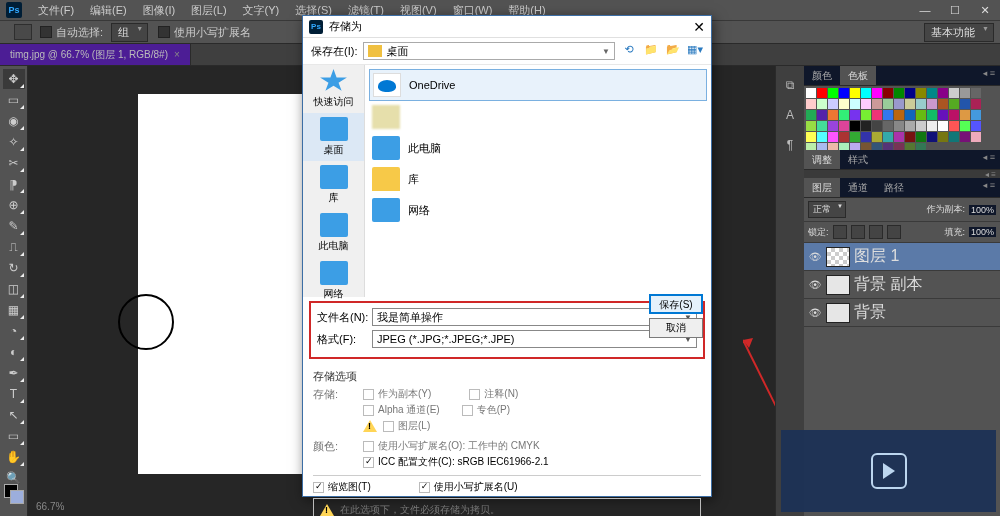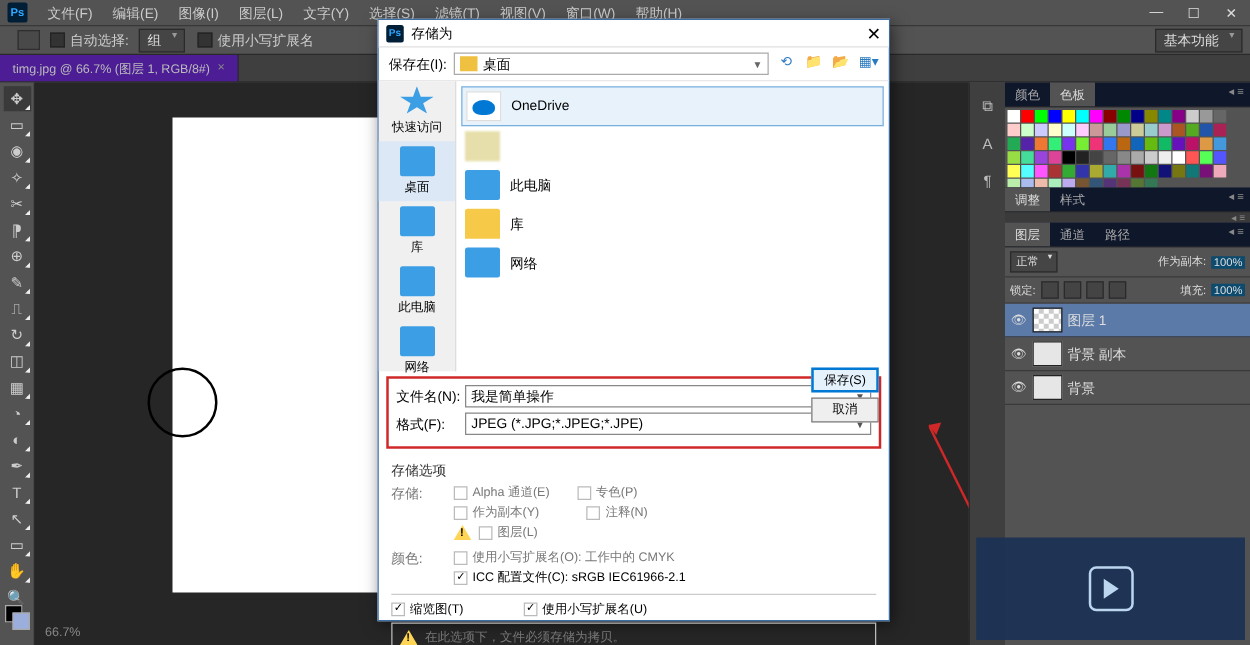--- a/index.html
+++ b/index.html
@@ -54,27 +54,27 @@
 .adjust-panel .add-label { margin-bottom: 6px; }
 .adjust-icons { display: flex; gap: 8px; justify-content: center; opacity: 0.6; flex-wrap: wrap; }
 .adjust-icons .ai { width: 14px; height: 14px; border: 1px solid #888; }
 
 .layers-content { background: #535353; flex: 1; }
 .layers-opts { display: flex; align-items: center; gap: 4px; padding: 3px 4px; border-bottom: 1px solid #3a3a3a; font-size: 9px; }
 .layers-opts .ldd { background: #454545; border: 1px solid #2a2a2a; padding: 1px 14px 1px 4px; position: relative; font-size: 9px; }
 .layers-opts .ldd::after { content: "▼"; position: absolute; right: 2px; top: 1px; font-size: 6px; }
 .layers-opts .lbtn { width: 14px; height: 14px; background: #444; border: 1px solid #2a2a2a; }
 .layers-opts .rlabel { margin-left: auto; }
-.layers-opts .valbox { background: #0c4a6e; padding: 0 2px; }
+.layers-opts .valbox { background: #0f172a; padding: 0 2px; }
 .layer-row { display: flex; align-items: center; padding: 3px 4px; border-bottom: 1px solid #3a3a3a; }
 .layer-row.sel { background: #5b7aa8; }
 .layer-row .eye { width: 14px; text-align: center; font-size: 10px; }
 .layer-row .thumb { width: 24px; height: 20px; background: #e6e6e6; border: 1px solid #222; margin: 0 4px; display: flex; align-items: center; justify-content: center; }
 .layer-row .thumb.checker { background: repeating-conic-gradient(#ccc 0 25%, #fff 0 50%) 0 0/8px 8px; }
-.layer-row .lname { font-size: 11px; }
+.layer-row .lname { font-size: 16px; }
 
 
 .dialog { position: absolute; left: 302px; top: 15px; width: 410px; height: 482px; background: #fff; border: 1px solid #3c6ea5; box-shadow: 2px 3px 12px rgba(0,0,0,0.5); color: #000; font-size: 11px; }
 .dlg-title { height: 22px; background: #fff; border-bottom: 1px solid #e0e0e0; display: flex; align-items: center; padding: 0 6px; }
 .dlg-title .ps-ico { width: 14px; height: 14px; background: #001e36; color: #31a8ff; font-size: 8px; font-weight: bold; text-align: center; line-height: 14px; border-radius: 2px; margin-right: 6px; }
 .dlg-title .dx { margin-left: auto; font-size: 14px; cursor: pointer; }
 .dlg-row1 { display: flex; align-items: center; padding: 4px 8px; gap: 6px; border-bottom: 1px solid #e8e8e8; }
 .dlg-row1 .loc-dd { flex: 1; background: #fff; border: 1px solid #aaa; height: 18px; display: flex; align-items: center; padding: 0 4px; }
 .dlg-row1 .loc-dd .folder-ico { width: 14px; height: 12px; background: #f0c040; margin-right: 4px; }
 .dlg-row1 .loc-dd .ddarr { margin-left: auto; color: #666; font-size: 8px; }
@@ -426,31 +426,31 @@
     <div class="dbtn primary">保存(S)</div>
     <div class="dbtn">取消</div>
   </div>
   <div class="dlg-lower">
     <div class="section-lab">存储选项</div>
     <div style="display:flex">
         <span style="width:50px">存储:</span>
       <div>
         <div class="gray-row" style="margin-left:0">
             <span class="gchk"></span>
+            <span>作为副本(Y)</span>
+            <span style="width:30px"></span>
+            <span class="gchk"></span>
+            <span>注释(N)</span>
+          </div>
+        <div class="gray-row" style="margin-left:0">
+            <span class="gchk"></span>
             <span>Alpha 通道(E)</span>
             <span style="width:14px"></span>
             <span class="gchk"></span>
             <span>专色(P)</span>
-          </div>
-        <div class="gray-row" style="margin-left:0">
-            <span class="gchk"></span>
-            <span>作为副本(Y)</span>
-            <span style="width:30px"></span>
-            <span class="gchk"></span>
-            <span>注释(N)</span>
           </div>
         <div class="gray-row" style="margin-left:0">
             <span class="warn"></span>
             <span class="gchk"></span>
             <span>图层(L)</span>
           </div>
       </div>
     </div>
     <div style="display:flex;margin-top:4px">
         <span style="width:50px">颜色:</span>

